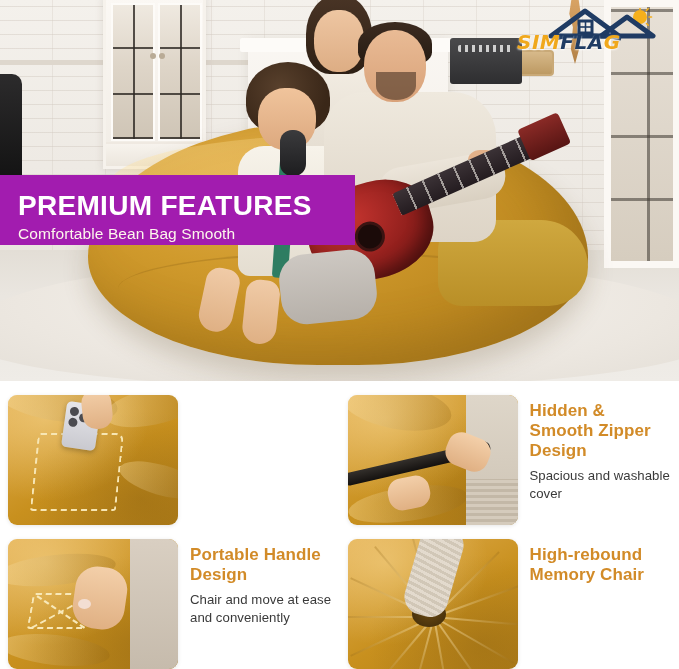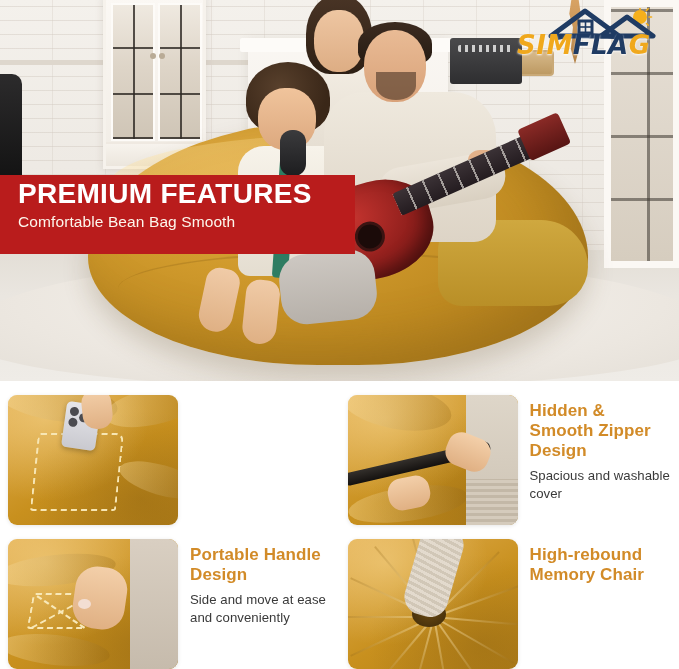--- a/index.html
+++ b/index.html
@@ -280,33 +280,33 @@
   }
 
   
   .logo {
     position: absolute; right: 10px; top: 8px; width: 152px; height: 62px;
     z-index: 6;
   }
   .logo-house { position: absolute; left: 24px; top: 0; width: 118px; height: 34px; }
   .logo-text {
     position: absolute; left: 0; top: 24px; width: 152px;
-    font-size: 26px; font-weight: 700; font-style: italic;
+    font-size: 20px; font-weight: 700; font-style: italic;
     letter-spacing: .5px; line-height: 1;
     font-family: "DejaVu Sans", sans-serif;
     text-shadow: 0 1px 2px rgba(255,255,255,.85);
   }
   .logo-text .o { color: #f0a81c; }
   .logo-text .d { color: #1f3b63; }
 
   
   .banner {
-    position: absolute; left: 0; top: 175px; width: 355px; height: 79px;
-    background: #b91c1c; z-index: 7;
-    padding: 4px 0 0 18px;
+    position: absolute; left: 0; top: 175px; width: 355px; height: 70px;
+    background: #a21caf; z-index: 7;
+    padding: 16px 0 0 18px;
   }
   .banner-title {
     color: #ffffff; font-size: 28px; font-weight: 700; line-height: 1.08;
     letter-spacing: .3px;
   }
   .banner-sub {
     color: #fdf6ec; font-size: 15.5px; font-weight: 400; margin-top: 4px;
     letter-spacing: .1px;
   }
 
@@ -582,21 +582,21 @@
           <div class="t-fabric"></div>
           <div class="fold" style="left:-12px;top:16px;width:120px;height:30px;transform:rotate(-6deg);"></div>
           <div class="fold" style="left:-8px;top:96px;width:110px;height:30px;transform:rotate(6deg);"></div>
           <div class="body-bg"></div>
           <div class="handle-tab"></div>
           <div class="hand-sm h-grab"></div>
           <div class="nail"></div>
         </div>
         <div class="ftext">
           <div class="fh">Portable Handle Design</div>
-          <div class="fb">Side and move at ease and conveniently</div>
+          <div class="fb">Chair and move at ease and conveniently</div>
         </div>
       </div>
 
       <div class="fcell">
         <div class="thumb">
           <div class="t-fabric"></div>
           <div class="radial-folds">
             <i style="transform:rotate(200deg)"></i>
               <i style="transform:rotate(225deg)"></i>
             <i style="transform:rotate(250deg)"></i>

